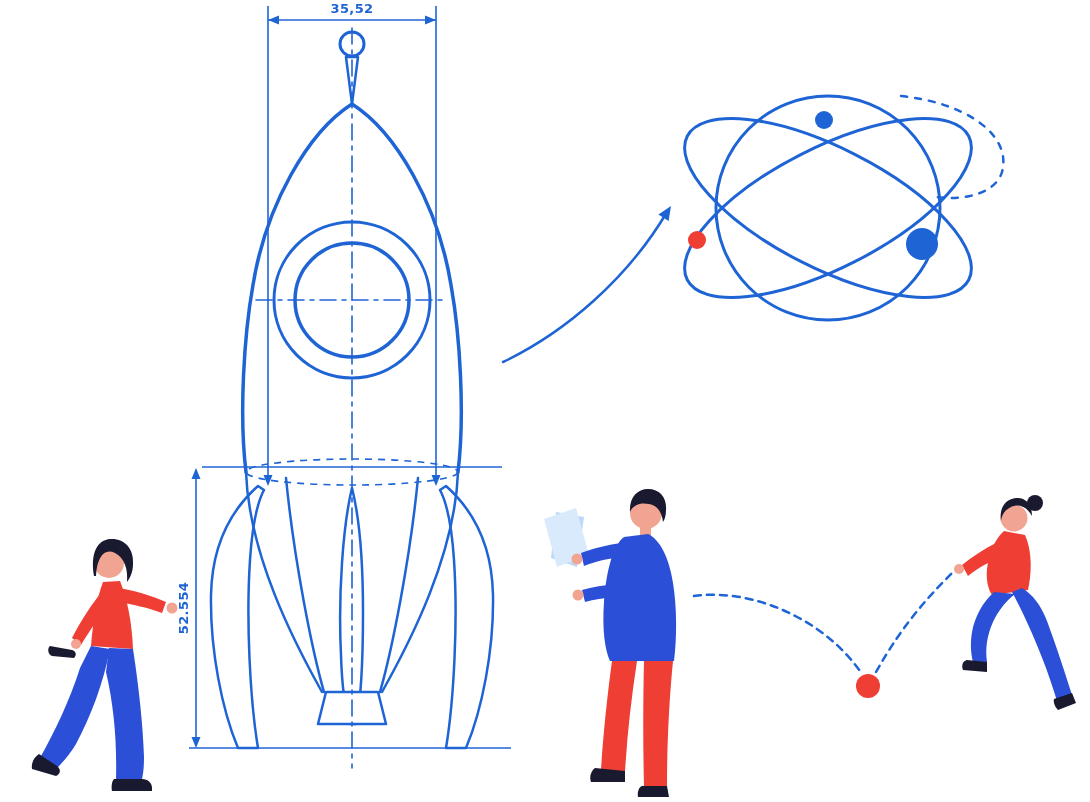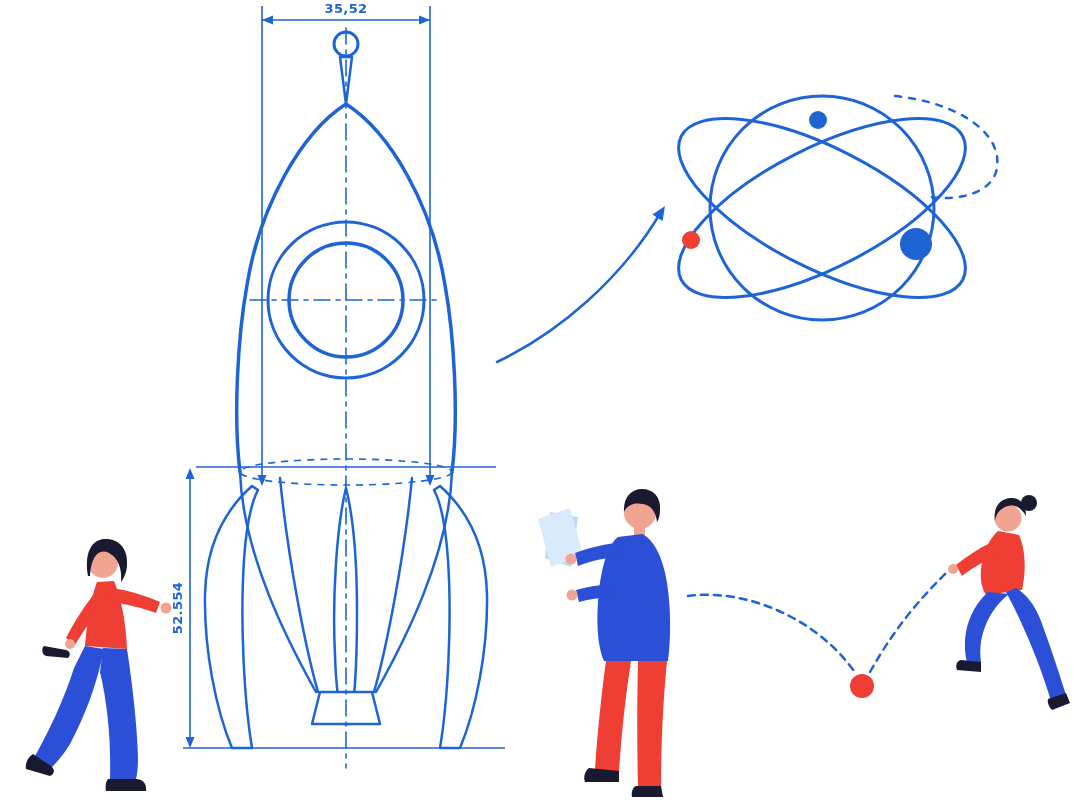--- a/index.html
+++ b/index.html
@@ -2,21 +2,21 @@
 <html style="--blueprint-blue: #1e64d5; --accent-red: #ef3e33; --dark-navy: #191930; --skin-tone: #f2a492; --garment-blue: #2b4fd7; --paper-blue: #d8eafc; --paper-blue-dark: #bcd9f5; --background: #ffffff;"><head>
 <meta charset="utf-8">
 <style>
   html, body { margin: 0; padding: 0; }
   body {
     width: 1090px; height: 802px;
     background: var(--background, #ffffff);
     font-family: "DejaVu Sans", sans-serif;
     overflow: hidden;
   }
-  .canvas { position: relative; width: 866px; height: 802px; }
+  .canvas { position: relative; width: 866px; height: 802px; margin-left: 6px; }
   svg { display: block; }
 
   
   .line  { stroke: var(--blueprint-blue, #1e64d5); fill: none; stroke-width: 3;
            stroke-linecap: round; stroke-linejoin: round; }
   .w35   { stroke-width: 3.5; }
   .w25   { stroke-width: 2.5; }
   .thin  { stroke-width: 1.6; stroke-linecap: butt; }
   .dashdot { stroke-dasharray: 16 6 4 6; stroke-width: 1.6; }
   .dashed  { stroke-dasharray: 7 6; }

